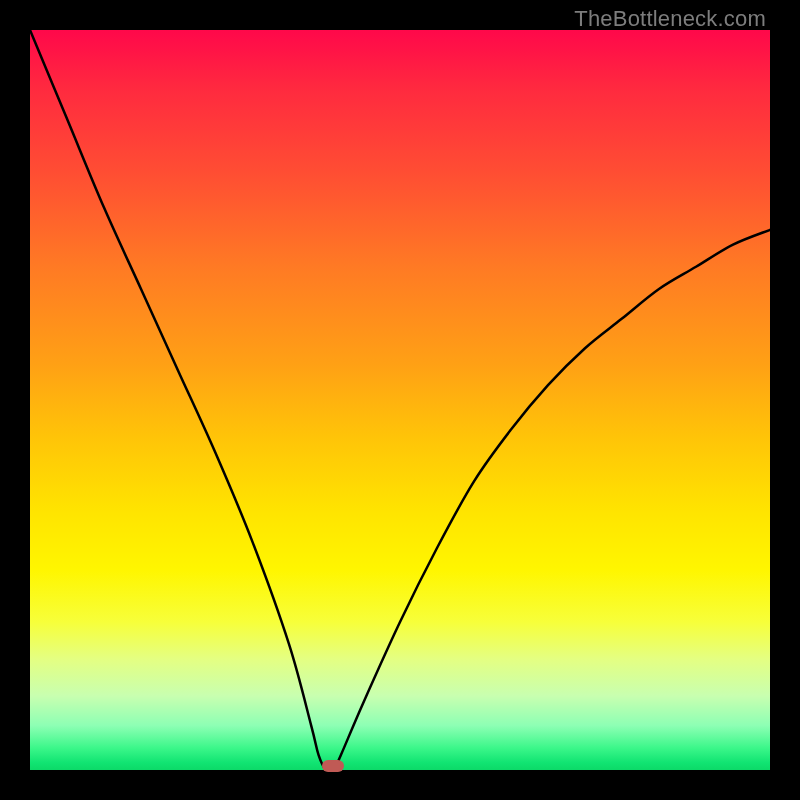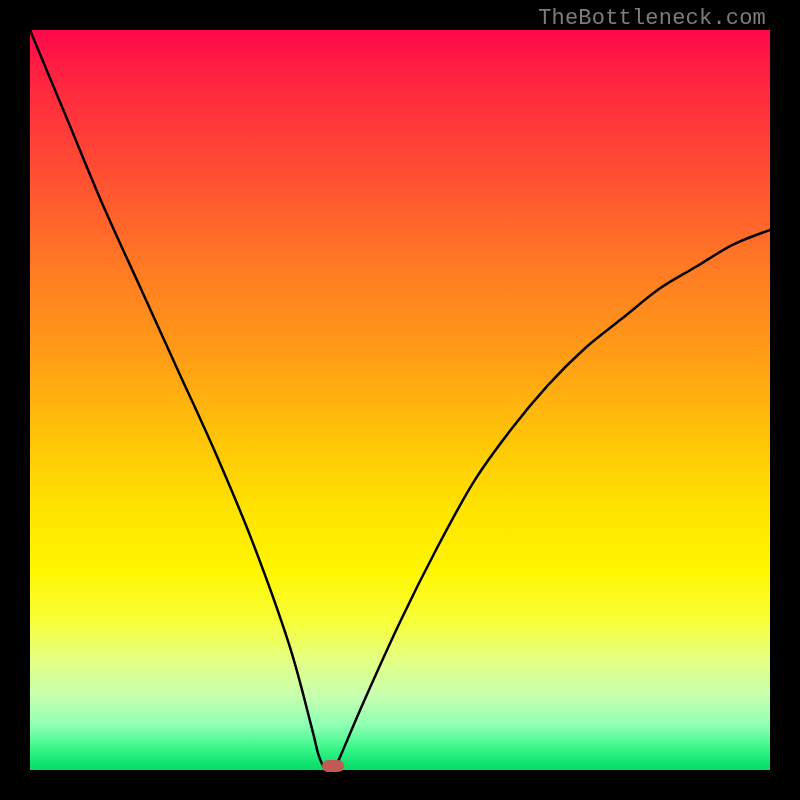--- a/index.html
+++ b/index.html
@@ -9,21 +9,20 @@
     height: 800px;
     overflow: hidden;
     background: #000;
     font-family: Arial, Helvetica, sans-serif;
   }
   .frame {
     position: relative;
     width: 800px;
     height: 800px;
     background: #000;
-    font-family: Liberation Mono, monospace;
   }
   .plot-area {
     position: absolute;
     left: 30px;
     top: 30px;
     width: 740px;
     height: 740px;
     
     background: linear-gradient(
       to bottom,

